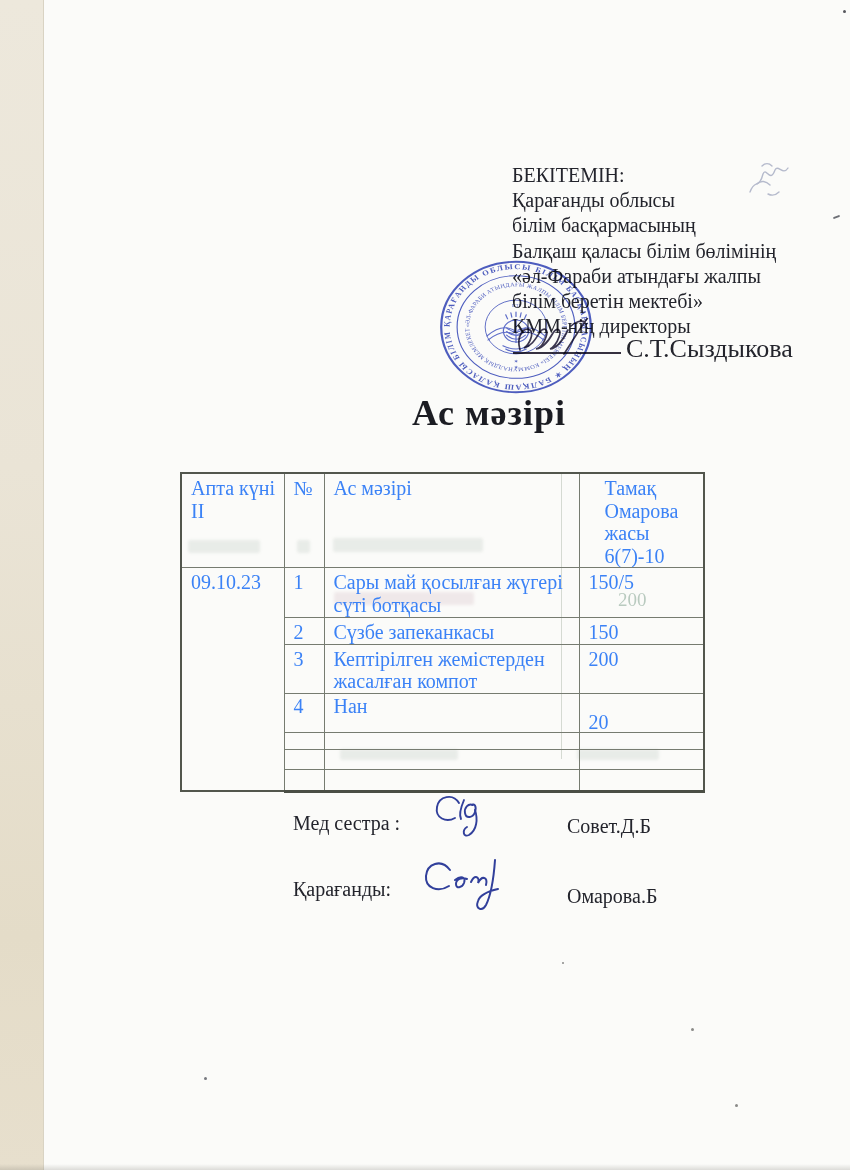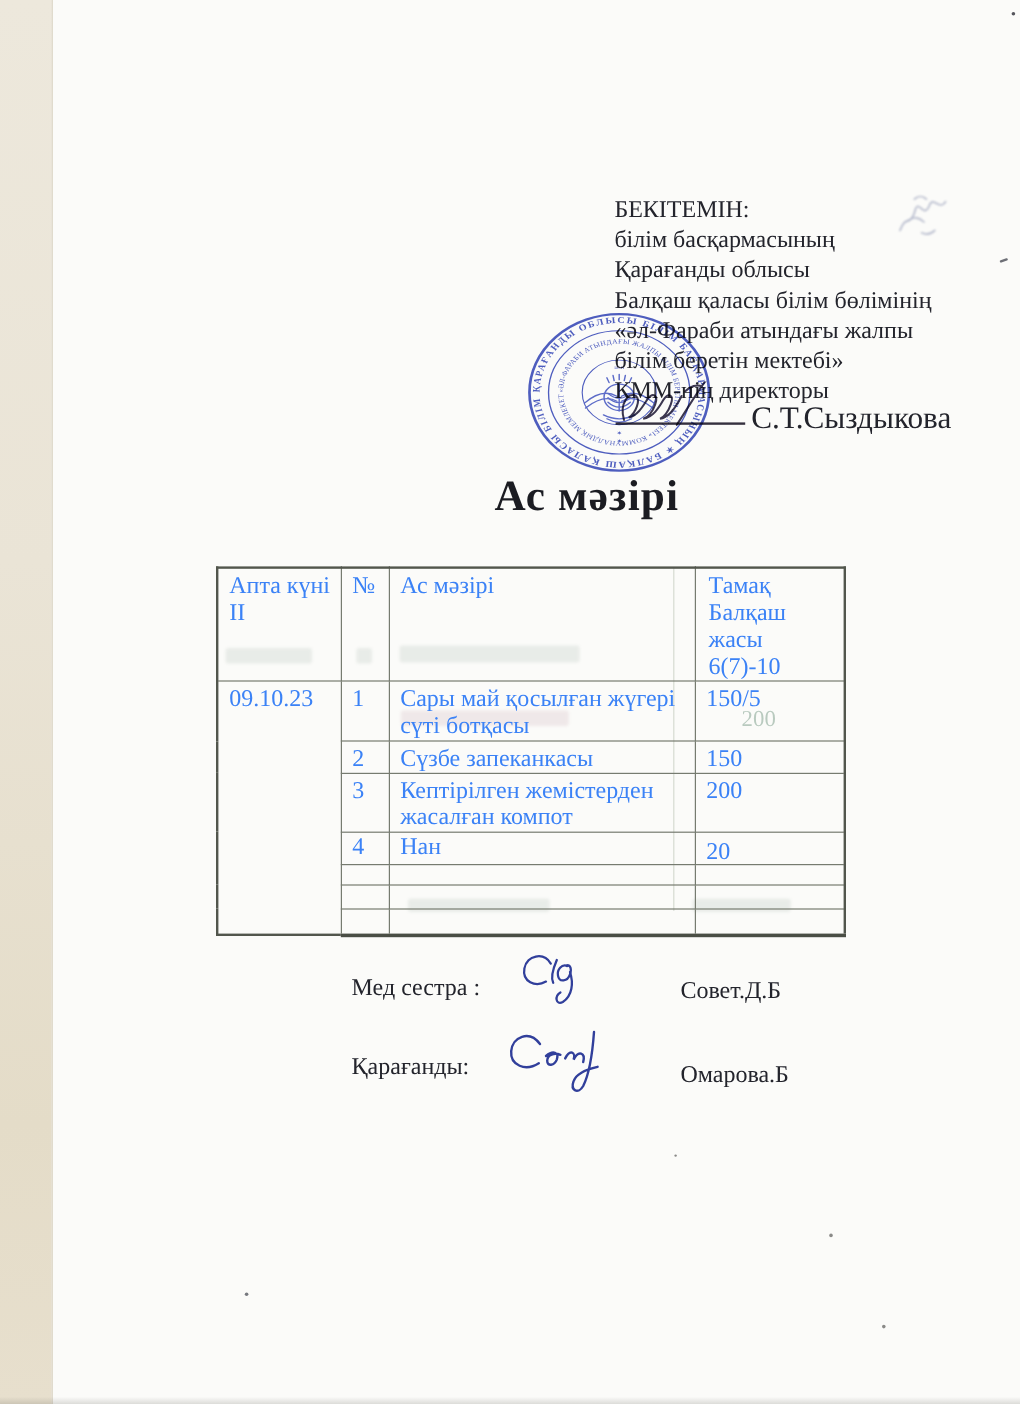--- a/index.html
+++ b/index.html
@@ -54,22 +54,22 @@
 </style>
 </head>
 <body>
 
 <div class="page">
 
   <div class="scan-band"></div>
 
   <div class="approval">
     <div>БЕКІТЕМІН:</div>
+    <div>Қарағанды облысы</div>
     <div>білім басқармасының</div>
-    <div>Қарағанды облысы</div>
     <div>Балқаш қаласы білім бөлімінің</div>
     <div>«әл-Фараби атындағы жалпы</div>
     <div>білім беретін мектебі»</div>
     <div>КММ-нің директоры</div>
   </div>
   <div class="sig-underline"></div>
   <div class="director-name txt">С.Т.Сыздыкова</div>
 
   <svg class="ink" style="left:514px; top:318px;" width="92" height="46" viewBox="0 0 92 46">
     <g fill="none" stroke="#3d3852" stroke-width="1.7" stroke-linecap="round">
@@ -127,23 +127,23 @@
         <col style="width:125px">
     </colgroup>
     <tbody>
     <tr style="height:90px">
       <th>
         <span style="display:block">Апта күні</span>
         <span style="display:block">II</span>
       </th>
       <th>№</th>
       <th>Ас мәзірі</th>
-      <th style="padding-left:11px">
+      <th style="padding-left:25px">
         <span style="display:block">Тамақ</span>
-        <span style="display:block">Балқаш</span>
+        <span style="display:block">Омарова</span>
         <span style="display:block">жасы</span>
         <span style="display:block">6(7)-10</span>
       </th>
     </tr>
     <tr style="height:50px">
       <td rowspan="7" class="datecell">09.10.23</td>
       <td>1</td>
       <td>Сары май қосылған жүгері сүті ботқасы</td>
       <td class="amount">150/5</td>
     </tr>
@@ -153,21 +153,21 @@
       <td class="amount">150</td>
     </tr>
     <tr style="height:43px">
       <td>3</td>
       <td>Кептірілген жемістерден жасалған компот</td>
       <td class="amount">200</td>
     </tr>
     <tr style="height:23px">
       <td style="line-height:20px;padding-top:2px">4</td>
       <td style="line-height:20px;padding-top:2px">Нан</td>
-      <td style="line-height:20px;padding-top:6px" class="amount">20</td>
+      <td style="line-height:20px;padding-top:18px" class="amount">20</td>
     </tr>
     <tr style="height:17px">
       <td></td>
           <td></td>
           <td></td>
     </tr>
     <tr style="height:20px">
       <td></td>
           <td></td>
           <td></td>

